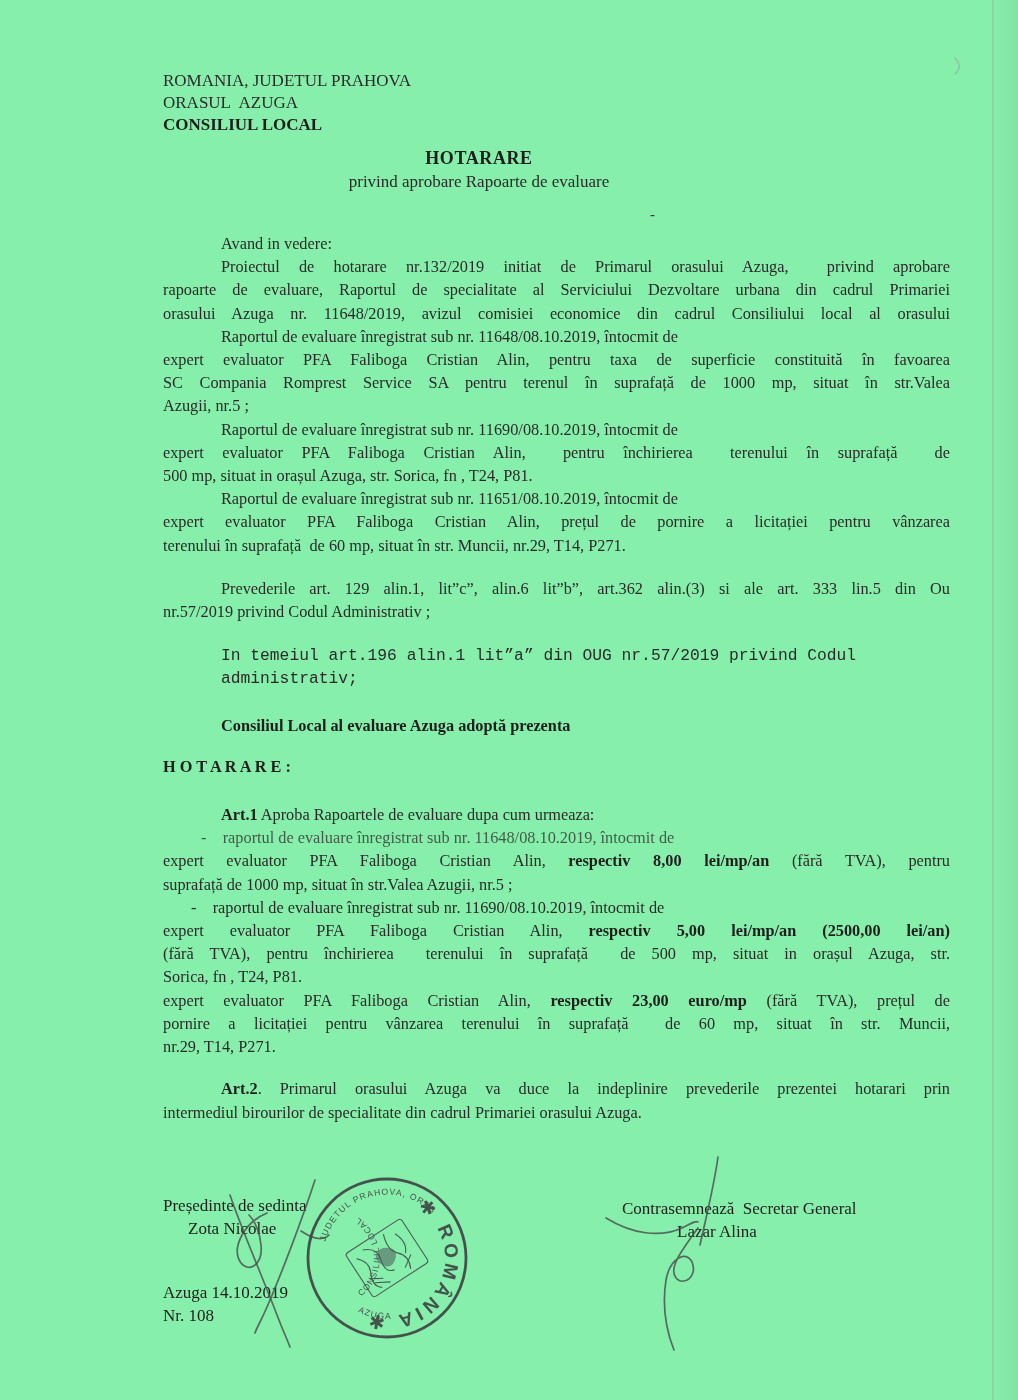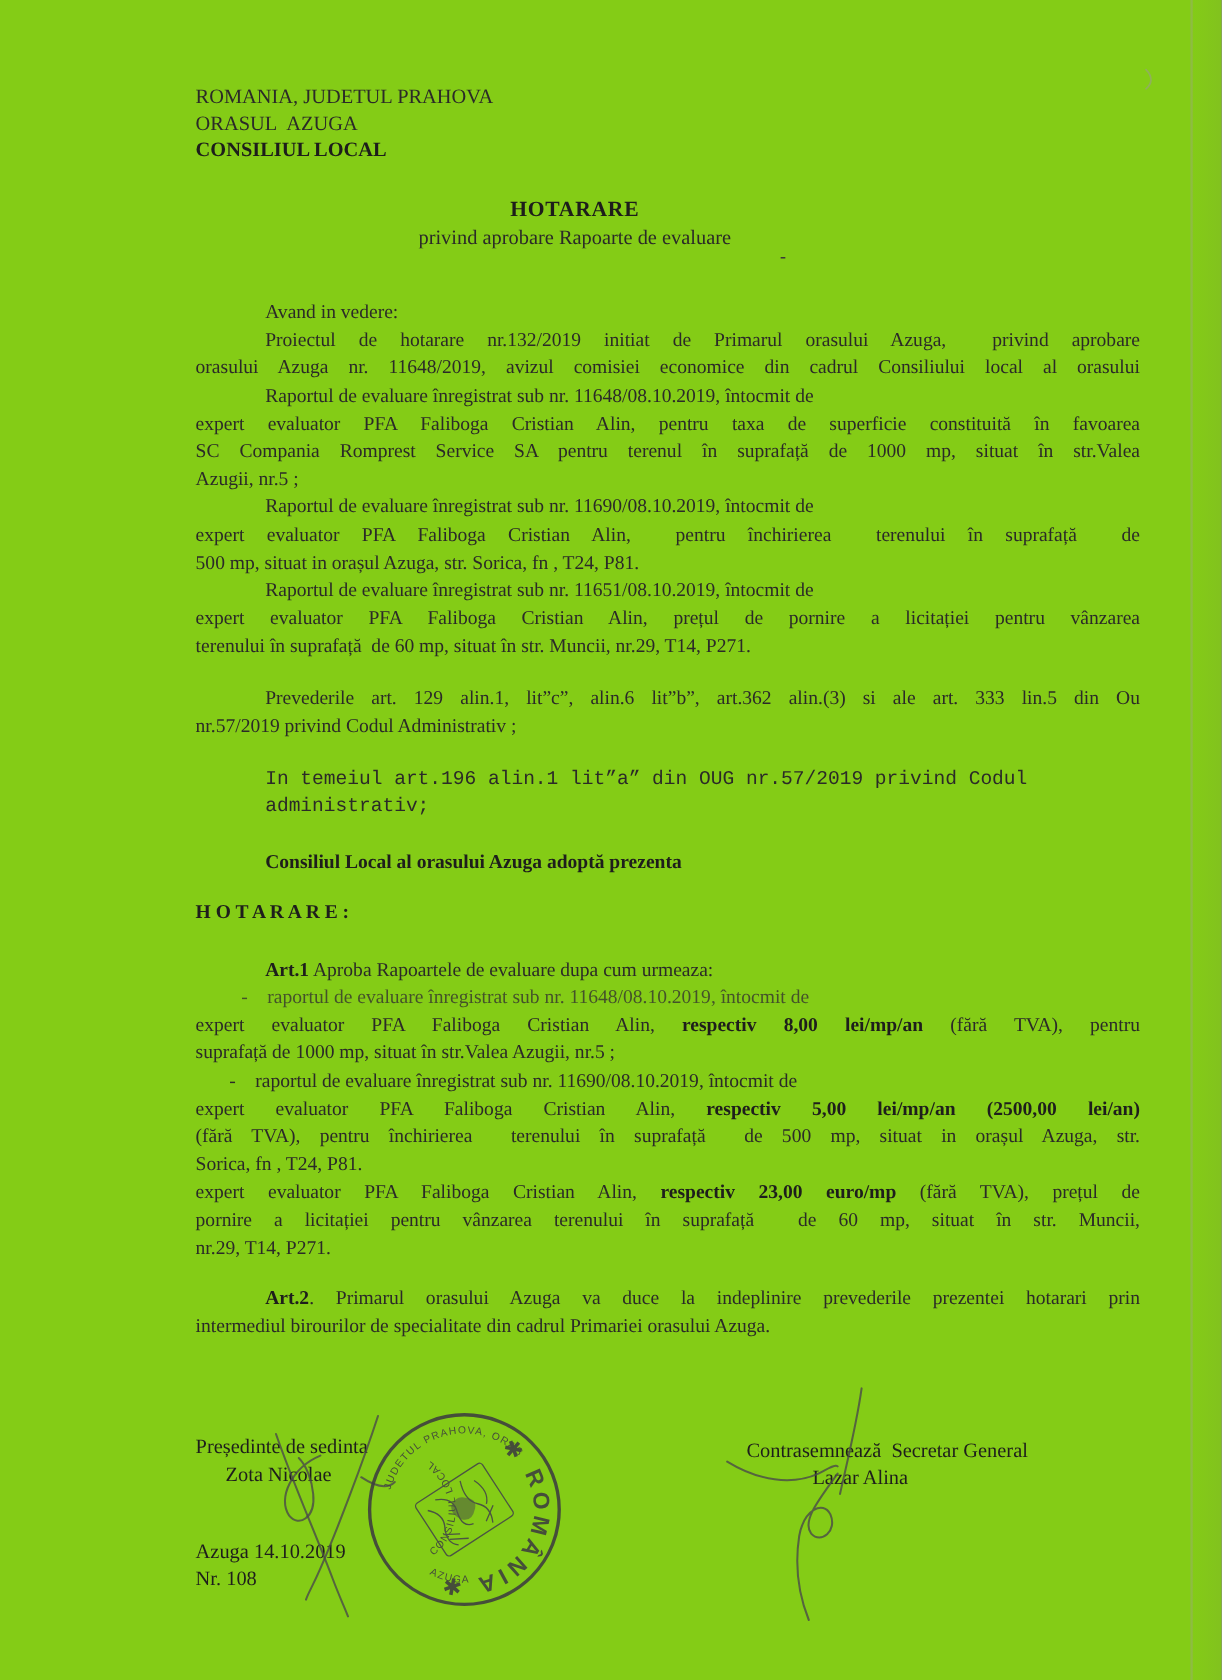--- a/index.html
+++ b/index.html
@@ -1,34 +1,34 @@
 <!DOCTYPE html>
 <html><head>
 <meta charset="utf-8">
 <style>
   html,body{margin:0;padding:0;background:#8a8a8a;}
   .page{
     position:relative;
     width:1018px;height:1400px;
     margin:0 auto;
-    background:#84cc16;
+    background:#86efac;
     overflow:hidden;
     font-family:"Liberation Serif","DejaVu Serif",serif;
     color:#2b2a28;
   }
   
   .edge-band{position:absolute;top:0;right:0;width:26px;height:100%;
     background:linear-gradient(to right,rgba(0,0,0,0),rgba(110,108,100,0.10));}
   .edge-line{position:absolute;top:0;left:992px;width:2px;height:100%;
     background:rgba(160,158,150,0.35);}
   .smudge{position:absolute;left:952px;top:56px;width:14px;height:20px;opacity:.55;}
   .content{position:absolute;left:163px;top:70px;width:787px;}
   .hdr-line{font-size:17px;line-height:22px;}
   .hdr-line.b{font-weight:bold;color:#1d1d1b;}
-  .title-wrap{margin-left:-163px;width:958px;text-align:center;margin-top:26px;}
+  .title-wrap{margin-left:-163px;width:958px;text-align:center;margin-top:10px;}
   .doc-title{font-size:18px;font-weight:bold;letter-spacing:.6px;line-height:24px;color:#1d1d1b;}
   .doc-subtitle{font-size:17px;line-height:24px;}
   .artifact-dash{position:absolute;left:650px;top:206px;font-size:15px;font-weight:bold;color:#3a3a38;}
   .body-text{margin-top:38px;font-size:16.3px;line-height:23.2px;}
   .line{min-height:23.2px;}
   .ind{padding-left:58px;}
   .dash{padding-left:28px;}
   .dashw{padding-left:38px;}
   .jst{text-align:justify;text-align-last:justify;}
   .ctr{text-align:left;padding-right:30px;}
@@ -75,20 +75,21 @@
       <div class="doc-title">HOTARARE</div>
       <div class="doc-subtitle">privind aprobare Rapoarte de evaluare</div>
     </div>
 
     <div class="body-text">
         <div class="para">
           <div class="line ind"><span>Avand in vedere:</span></div>
         </div>
         <div class="para">
           <div class="line ind jst"><span>Proiectul de hotarare nr.132/2019 initiat de Primarul orasului Azuga,&nbsp; privind aprobare</span></div>
+          <div class="line jst"><span>rapoarte de evaluare, Raportul de specialitate al Serviciului Dezvoltare urbana din cadrul Primariei</span></div>
           <div class="line jst"><span>orasului Azuga nr. 11648/2019, avizul comisiei economice din cadrul Consiliului local al orasului</span></div>
         </div>
         <div class="para">
           <div class="line ind"><span>Raportul de evaluare înregistrat sub nr. 11648/08.10.2019, întocmit de</span></div>
           <div class="line jst"><span>expert evaluator PFA Faliboga Cristian Alin, pentru taxa de superficie constituită în favoarea</span></div>
           <div class="line jst"><span>SC Compania Romprest Service SA pentru terenul în suprafață de 1000 mp, situat în str.Valea</span></div>
           <div class="line"><span>Azugii, nr.5 ;</span></div>
         </div>
         <div class="para">
           <div class="line ind"><span>Raportul de evaluare înregistrat sub nr. 11690/08.10.2019, întocmit de</span></div>
@@ -101,21 +102,21 @@
           <div class="line"><span>terenului în suprafață&nbsp; de 60 mp, situat în str. Muncii, nr.29, T14, P271.</span></div>
         </div>
         <div class="para sp-a">
           <div class="line ind jst"><span>Prevederile art. 129 alin.1, lit”c”, alin.6 lit”b”, art.362 alin.(3) si ale art. 333 lin.5 din Ou</span></div>
           <div class="line"><span>nr.57/2019 privind Codul Administrativ ;</span></div>
         </div>
         <div class="para sp-b">
           <div class="line ind"><span>In temeiul art.196 alin.1 lit”a” din OUG nr.57/2019 privind Codul administrativ;</span></div>
         </div>
         <div class="para sp-c">
-          <div class="line ind"><span class="run-b">Consiliul Local al orasului Azuga adoptă prezenta</span></div>
+          <div class="line ind"><span class="run-b">Consiliul Local al evaluare Azuga adoptă prezenta</span></div>
         </div>
         <div class="para sp-d">
           <div class="line ctr"><span class="run-b">H O T A R A R E :</span></div>
         </div>
         <div class="para sp-e">
           <div class="line ind"><span class="run-b">Art.1</span><span> Aproba Rapoartele de evaluare dupa cum urmeaza:</span></div>
           <div class="line dashw faded"><span>-&nbsp;&nbsp;&nbsp; raportul de evaluare înregistrat sub nr. 11648/08.10.2019, întocmit de</span></div>
           <div class="line jst"><span>expert evaluator PFA Faliboga Cristian Alin, </span><span class="run-b">respectiv 8,00 lei/mp/an</span><span> (fără TVA), pentru</span></div>
           <div class="line"><span>suprafață de 1000 mp, situat în str.Valea Azugii, nr.5 ;</span></div>
           <div class="line dash"><span>-&nbsp;&nbsp;&nbsp; raportul de evaluare înregistrat sub nr. 11690/08.10.2019, întocmit de</span></div>

